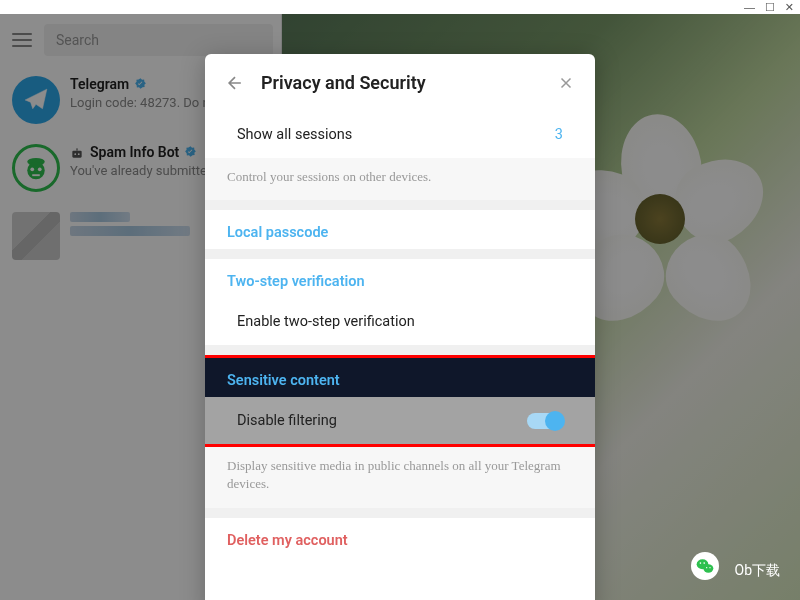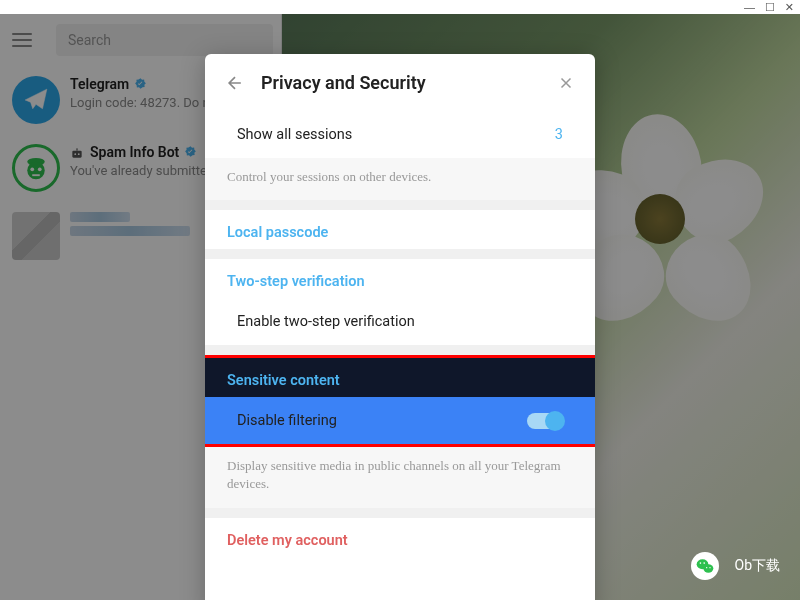--- a/index.html
+++ b/index.html
@@ -2,21 +2,21 @@
 <html><head>
 <meta charset="utf-8">
 <style>
 * { margin: 0; padding: 0; box-sizing: border-box; font-family: -apple-system, BlinkMacSystemFont, "Segoe UI", Roboto, Arial, sans-serif; }
 html, body { width: 800px; height: 600px; overflow: hidden; }
 .window { width: 800px; height: 600px; position: relative; background: #fff; }
 .titlebar { height: 14px; display: flex; justify-content: flex-end; align-items: center; padding-right: 6px; gap: 10px; background: #fff; }
 .titlebar span { font-size: 11px; color: #555; line-height: 1; font-family: Arial, sans-serif; }
 .main { display: flex; height: 586px; position: relative; }
 .sidebar { width: 282px; background: #fff; border-right: 1px solid #e6e6e6; }
-.sidebar-header { display: flex; align-items: center; padding: 10px 8px; gap: 20px; }
+.sidebar-header { display: flex; align-items: center; padding: 10px 8px; gap: 8px; }
 .hamburger { width: 28px; height: 28px; display: flex; flex-direction: column; justify-content: center; gap: 4px; padding: 4px; cursor: pointer; }
 .hamburger div { height: 2px; background: #8a8a8a; border-radius: 1px; }
 .search-box { flex: 1; background: #f1f1f1; border-radius: 4px; padding: 8px 12px; color: #999; font-size: 14px; }
 .chat-item { display: flex; padding: 10px 12px; gap: 10px; cursor: pointer; }
 .avatar { width: 48px; height: 48px; border-radius: 50%; flex-shrink: 0; display: flex; align-items: center; justify-content: center; }
 .avatar-telegram { background: #2da8ea; }
 .avatar-telegram svg { width: 26px; height: 26px; }
 .avatar-spam { background: #fff; border: 3px solid #2ec04f; }
 .avatar-spam-inner { width: 30px; height: 30px; display: flex; align-items: center; justify-content: center; }
 .chat-text { flex: 1; min-width: 0; }
@@ -40,22 +40,22 @@
 .setting-row { display: flex; justify-content: space-between; align-items: flex-end; padding: 15px 32px; font-size: 14.5px; color: #222; cursor: pointer; }
 .setting-value { color: #4db4f0; font-size: 14.5px; }
 .setting-hint { padding: 10px 22px 14px; font-size: 13px; color: #999; background: #f7f7f7; line-height: 1.4; font-family: Liberation Serif, serif; }
 .section-gap { height: 10px; background: #f0f0f0; }
 .section-header { padding: 14px 22px 8px; font-size: 14.5px; font-weight: 600; color: #4db4f0; }
 .section-header.danger { color: #e06060; }
 .toggle { width: 36px; height: 16px; background: #a8d8f5; border-radius: 10px; position: relative; cursor: pointer; }
 .toggle::after { content: ''; position: absolute; right: -2px; top: -2px; width: 20px; height: 20px; background: #4db4f0; border-radius: 50%; }
 .highlight-box { border: 3px solid #ff0000; margin: 0 -3px; }
 .highlight-box .section-header { background: #0f172a; }
-.highlight-box .setting-row { background: #3b82f6; }
-.watermark { position: absolute; right: 20px; bottom: 20px; z-index: 25; display: flex; align-items: center; gap: 16px; color: #fff; font-size: 14px; }
+.highlight-box .setting-row { background: #a3a3a3; }
+.watermark { position: absolute; right: 20px; bottom: 20px; z-index: 25; display: flex; align-items: flex-end; gap: 16px; color: #fff; font-size: 14px; }
 .watermark-icon { width: 28px; height: 28px; background: #fff; border-radius: 50%; display: flex; align-items: center; justify-content: center; }
 .verified { width: 15px; height: 15px; display: inline-flex; }
 .bot-icon { width: 14px; height: 14px; margin-right: 2px; }
 </style>
 </head>
 <body>
 
 <div class="window">
   <div class="titlebar">
     <span>—</span>

